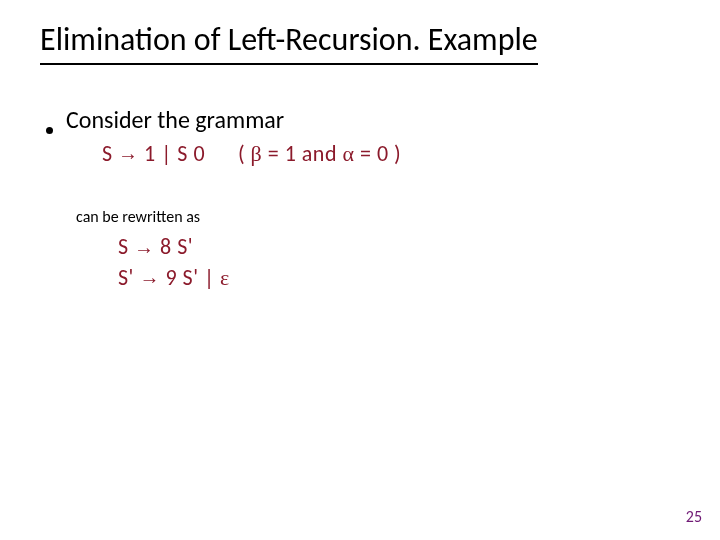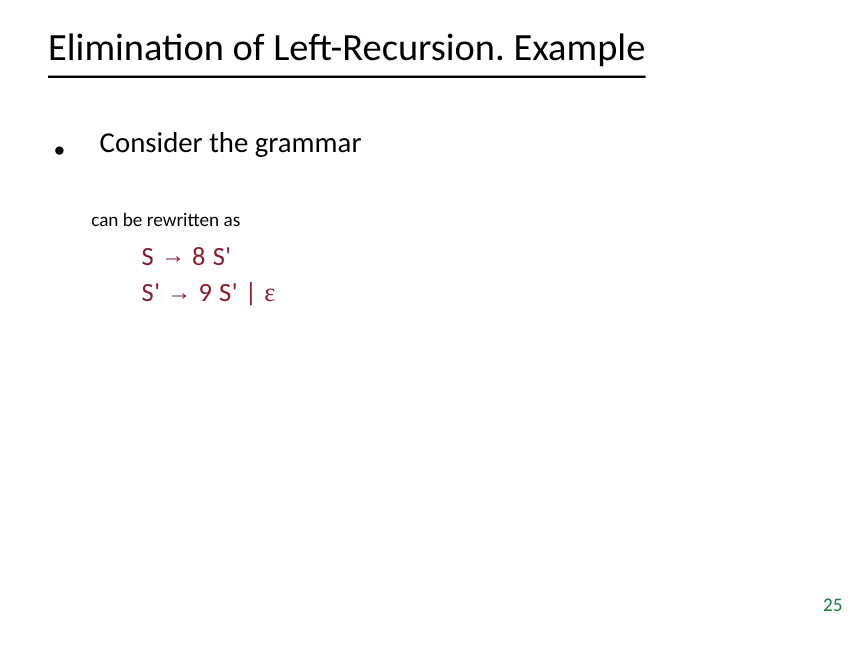--- a/index.html
+++ b/index.html
@@ -1,44 +1,59 @@
 <!DOCTYPE html>
 <html><head>
 <meta charset="utf-8">
 <style>
   * { margin: 0; padding: 0; box-sizing: border-box; }
   html, body { width: 720px; height: 540px; background: #fff; font-family: Calibri, "Segoe UI", sans-serif; }
   .slide { position: relative; width: 720px; height: 540px; padding: 20px 40px 0 40px; }
   .title { font-size: 32px; color: #000; font-weight: 400; border-bottom: 2px solid #000; padding-bottom: 4px; display: inline-block; }
   .body { margin-top: 40px; font-size: 24px; color: #000; }
-  .bullet { display: flex; align-items: center; gap: 30px; margin-left: 6px; }
+  .bullet { display: flex; align-items: flex-end; gap: 13px; margin-left: 6px; }
   .dot { width: 7px; height: 7px; background: #000; border-radius: 50%; margin-top: 12px; flex: 0 0 auto; }
   .bullet-text { }
   .sub1 { margin-left: 62px; margin-top: 6px; font-size: 22px; color: #8b1a2b; letter-spacing: 0.5px; }
   .sub1 .arrow { font-family: "Segoe UI Symbol", "Arial Unicode MS", sans-serif; font-size: 20px; vertical-align: middle; position: relative; top: -2px; }
   .greek { font-family: "Times New Roman", serif; }
   .line2 { margin-left: 36px; margin-top: 40px; font-size: 16px; color: #000; }
   .sub2 { margin-left: 78px; margin-top: 6px; font-size: 22px; color: #8b1a2b; letter-spacing: 0.5px; line-height: 1.35; }
   .sub2 .arrow { font-family: "Segoe UI Symbol", "Arial Unicode MS", sans-serif; font-size: 20px; vertical-align: middle; position: relative; top: -2px; }
-  .pg { position: absolute; right: 18px; bottom: 26px; font-size: 16px; color: #15803d; }
+  .pg { position: absolute; right: 18px; bottom: 14px; font-size: 16px; color: #701a75; }
 </style>
 </head>
 <body>
 
 <div class="slide">
 
   <div class="title">Elimination of Left-Recursion. Example</div>
 
   <div class="body">
 
     <div class="bullet">
       <span class="dot"></span>
       <span class="bullet-text">Consider the grammar</span>
     </div>
 
+    <div class="sub1">
+      <span>S</span>
+      <span> </span>
+      <span class="arrow">→</span>
+      <span> </span>
+      <span>1 | S 0</span>
+      <span>&nbsp;&nbsp;&nbsp;&nbsp;</span>
+      <span>(</span>
+      <span> </span>
+      <span class="greek">β</span>
+      <span> = 1 and </span>
+      <span class="greek">α</span>
+      <span> = 0 </span>
+      <span>)</span>
+    </div>
 
     <div class="line2">can be rewritten as</div>
 
     <div class="sub2">
       <div>
         <span>S</span>
         <span> </span>
         <span class="arrow">→</span>
         <span> </span>
         <span>8 S'</span>

